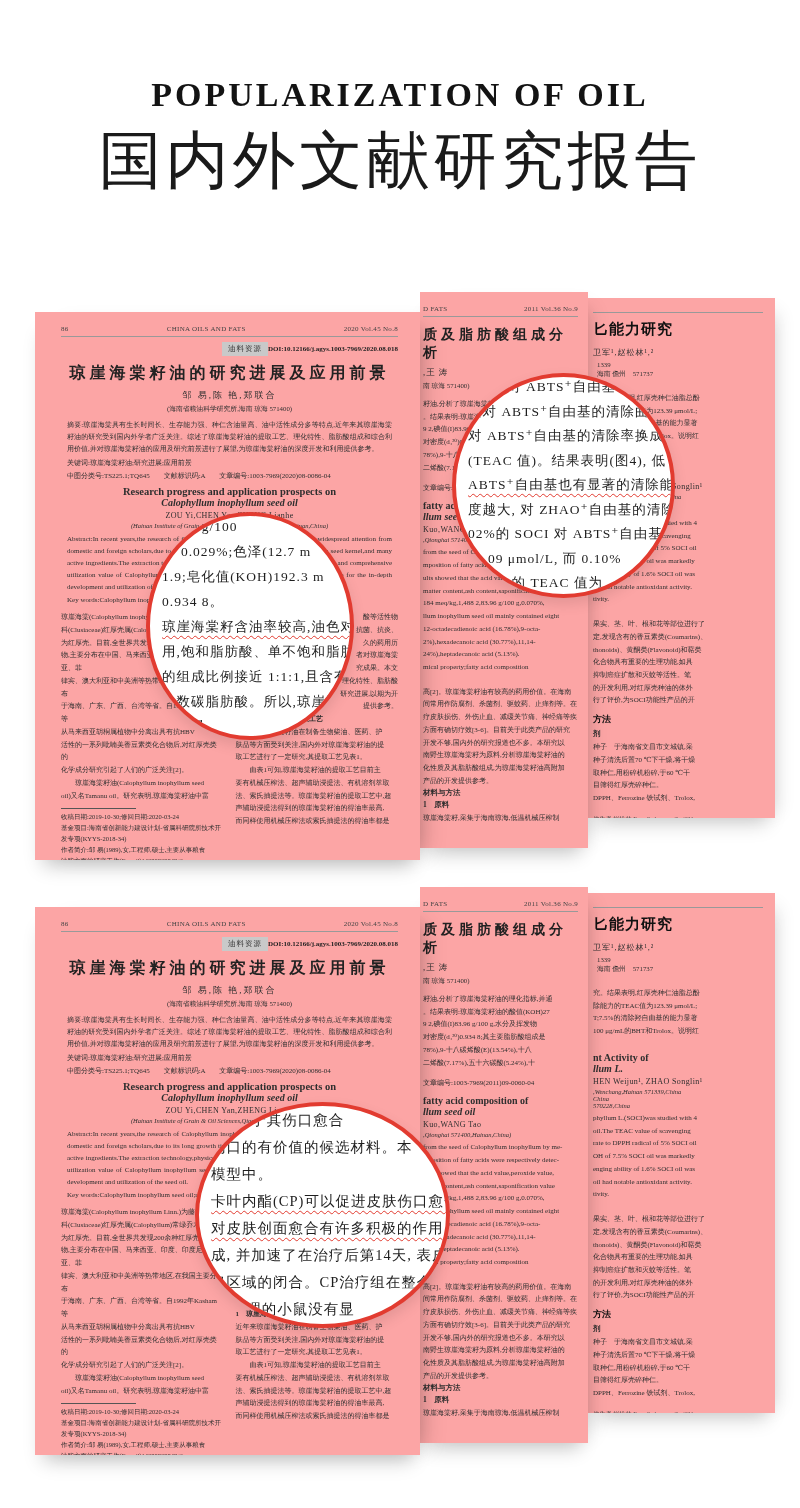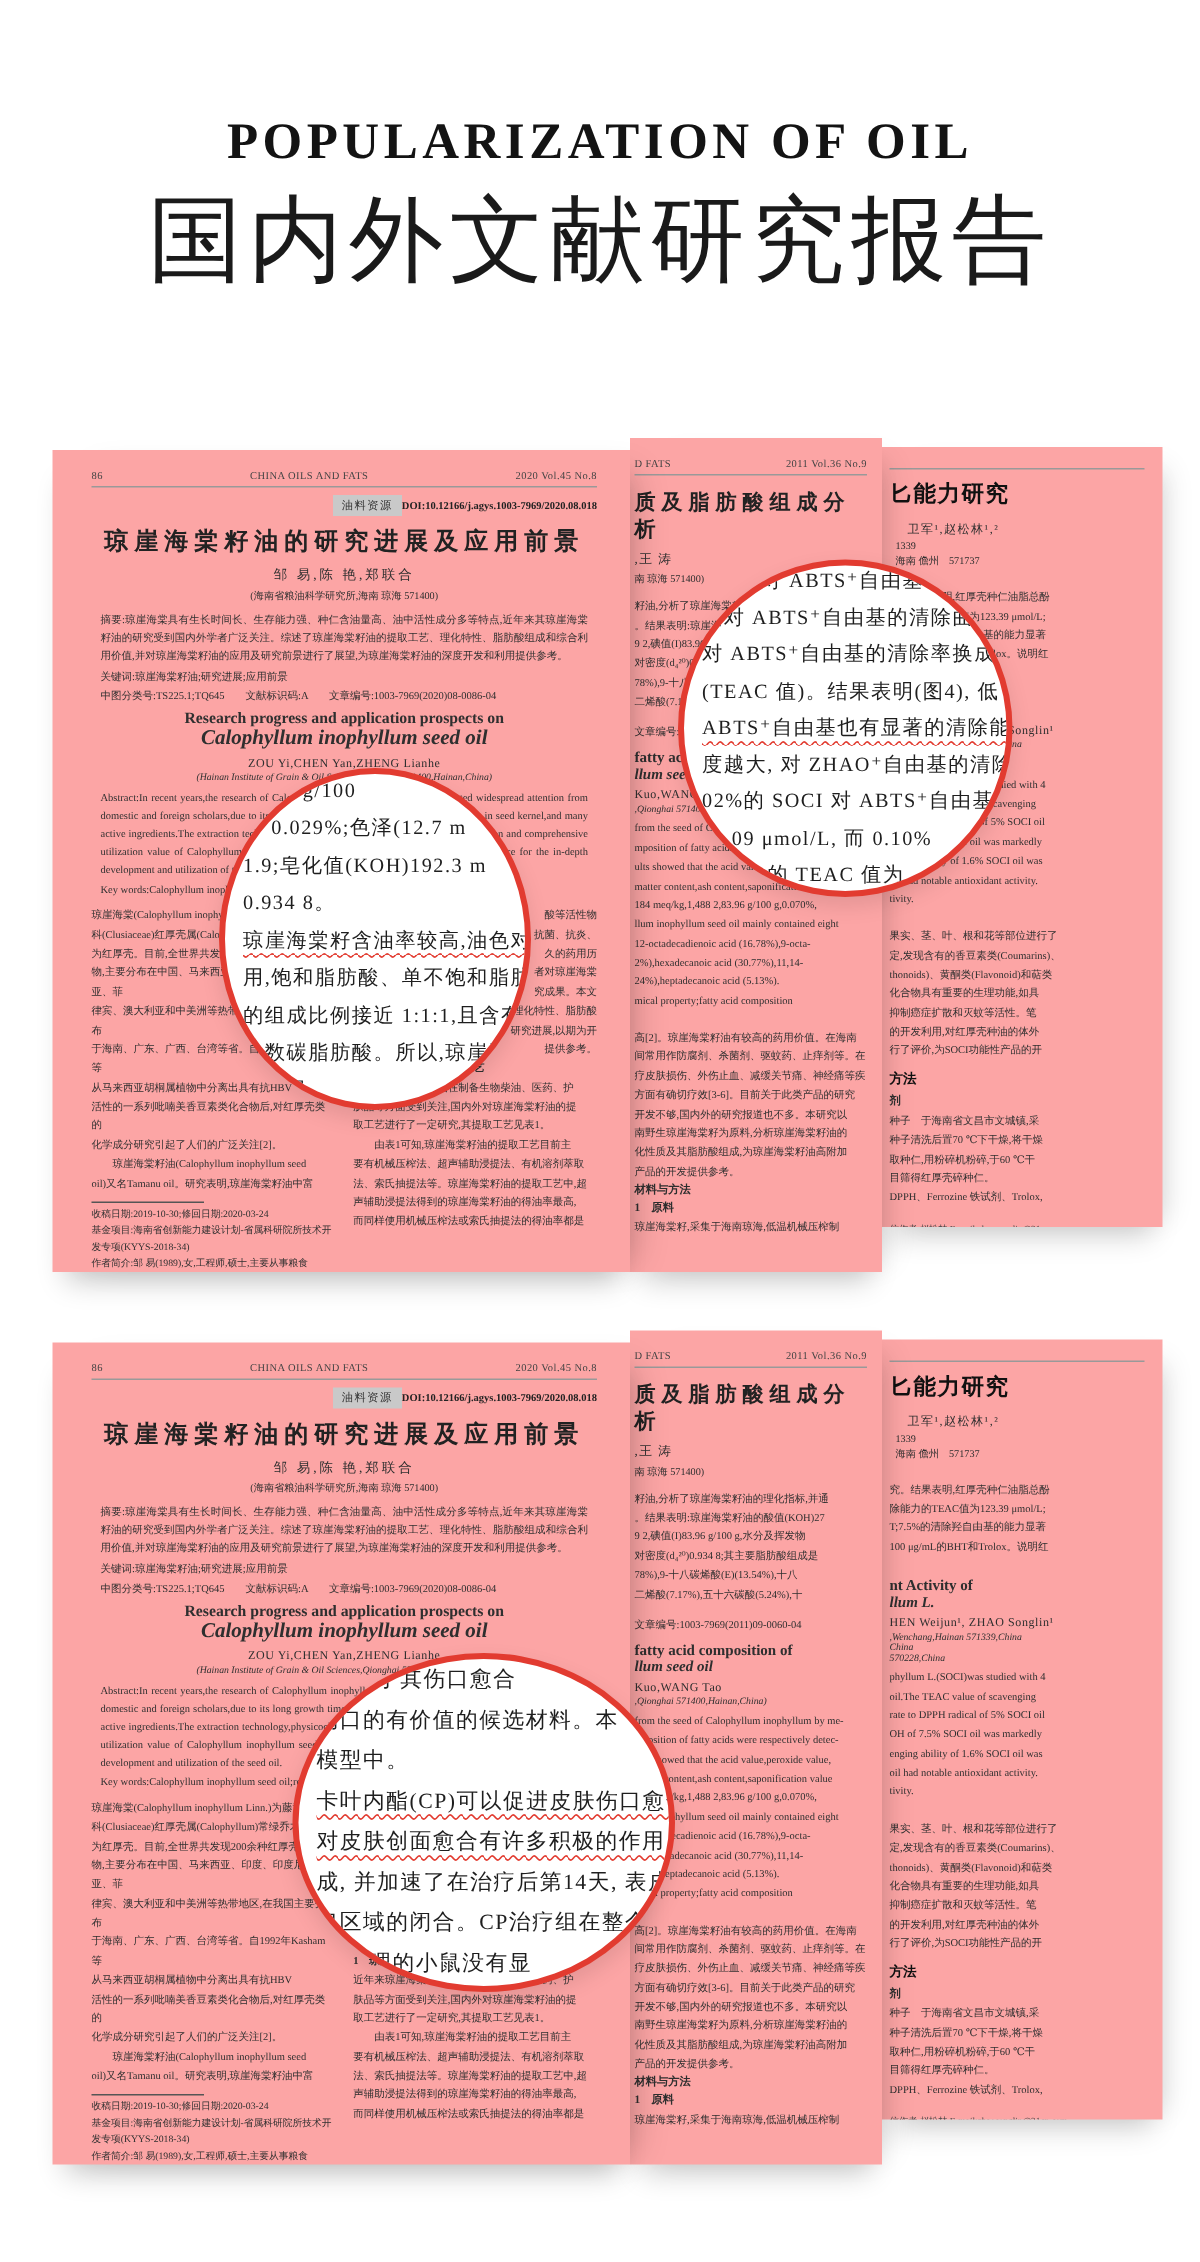--- a/index.html
+++ b/index.html
@@ -13,41 +13,41 @@
                letter-spacing:3px; color:#131313; line-height:1.1; }
   .banner-cn { font-family:"Liberation Sans","DejaVu Sans",sans-serif; font-size:63px; font-weight:500;
                letter-spacing:4px; color:#1a1a1a; margin-top:14px; line-height:1.05; }
 
   
   .group { position:absolute; left:0; width:800px; height:566px; }
   #group1 { top:292px; }
   #group2 { top:887px; }
 
   .page { position:absolute; background:#fca5a5; overflow:hidden; }
-  .page-left  { left:35px;  top:8px; width:385px; height:548px; padding:13px 22px 10px 26px; z-index:3;
+  .page-left  { left:35px;  top:20px; width:385px; height:548px; padding:13px 22px 10px 26px; z-index:3;
                 box-shadow:0 14px 18px -8px rgba(0,0,0,.22), 16px 4px 22px -12px rgba(0,0,0,.18); }
   .page-mid   { left:420px; top:0;   width:168px; height:556px; padding:13px 10px 10px 3px;  z-index:2;
                 box-shadow:0 14px 18px -8px rgba(0,0,0,.20), 14px 4px 20px -12px rgba(0,0,0,.14); }
   .page-right { left:588px; top:6px; width:187px; height:520px; padding:11px 12px 10px 5px;  z-index:1;
                 box-shadow:0 14px 18px -8px rgba(0,0,0,.18), 12px 4px 18px -10px rgba(0,0,0,.12); }
 
   .ph-row { display:flex; justify-content:space-between; font-size:7px; color:#444; letter-spacing:.3px; }
   .ph-rule { border-top:1px solid #999; margin:3px 0 5px; }
   .badge-row { display:flex; justify-content:flex-end; align-items:center; margin:2px 0 5px;padding-left:12px; }
   .badge { background:#c9c9c9; color:#333; font-size:7.5px; padding:2px 6px; letter-spacing:1px; }
   .doi { font-size:7px; color:#222; font-weight:bold; }
 
   .cn-title { font-size:16px; text-align:center; font-weight:600; letter-spacing:4px; margin:7px 0 5px; color:#222; }
   .authors { text-align:center; font-size:9px; letter-spacing:2px; margin:2px 0; }
   .affil { text-align:center; font-size:6.8px; margin:2px 0 5px; }
   .abstract { font-size:7px; line-height:1.72; text-align:justify; margin:0 6px 3px; }
   .kw { font-size:7px; margin:0 6px 3px; }
   .en-block { text-align:center; margin:5px 0 4px; }
   .en-t1 { font-size:10.5px; font-weight:bold; }
-  .en-t2 { font-size:14px; font-weight:bold; font-style:italic; }
+  .en-t2 { font-size:10px; font-weight:bold; font-style:italic; }
   .en-au { font-size:8px; margin-top:3px; letter-spacing:.4px; }
   .en-af { font-size:6.5px; margin-top:2px; font-style:italic; }
   .cols { display:flex; gap:12px; margin-top:7px; }
   .col { flex:1; min-width:0; }
   .body { font-size:7px; line-height:1.82; margin:0; }
   .pre { white-space:pre-line; }
   .frag-right { text-align:right; }
   .bold { font-weight:bold; }
   .foot-rule { border-top:1px solid #555; width:46%; margin:6px 0 3px; }
   .foot { font-size:6.5px; line-height:1.68; margin:0; }
@@ -56,21 +56,21 @@
   .mid-authors { font-size:8.5px; letter-spacing:1px; margin:2px 0; }
   .mid-affil { font-size:6.8px; margin:1px 0 7px; }
   .article-no { font-size:7px; margin:9px 0 7px; }
   .mid-en { margin:2px 0 3px; }
   .mid-en .en-t1,.mid-en .en-t2 { text-align:left; font-size:10px; }
   .mid-en .en-au { text-align:left; font-size:8px; }
   .mid-en .en-af { text-align:left; font-size:6.5px; }
 
   .r-title { font-family:"Liberation Sans","DejaVu Sans",sans-serif; font-weight:bold; font-size:15px;
              letter-spacing:1px; color:#111; margin:7px 0 8px; }
-  .r-authors { font-size:8px; letter-spacing:1px; margin:0 0 3px 12px; }
+  .r-authors { font-size:8px; letter-spacing:1px; margin:0 0 3px 0; }
   .r-affil { font-size:6.8px; margin:1px 0 1px 4px; }
   .r-gap { height:12px; }
   .heading-sans { font-family:"Liberation Sans","DejaVu Sans",sans-serif; font-weight:bold; font-size:9px;
                   color:#111; margin:6px 0 3px; }
   .sub-heading { font-size:7.5px; font-weight:bold; margin:0 0 2px; }
   .r-foot { font-size:6.2px; color:#444; margin-top:10px; }
 
   
   .mag { position:absolute; z-index:6; background:#fff; border:4px solid #e23b30; border-radius:50%;
          overflow:hidden; display:flex; flex-direction:column; justify-content:center;

